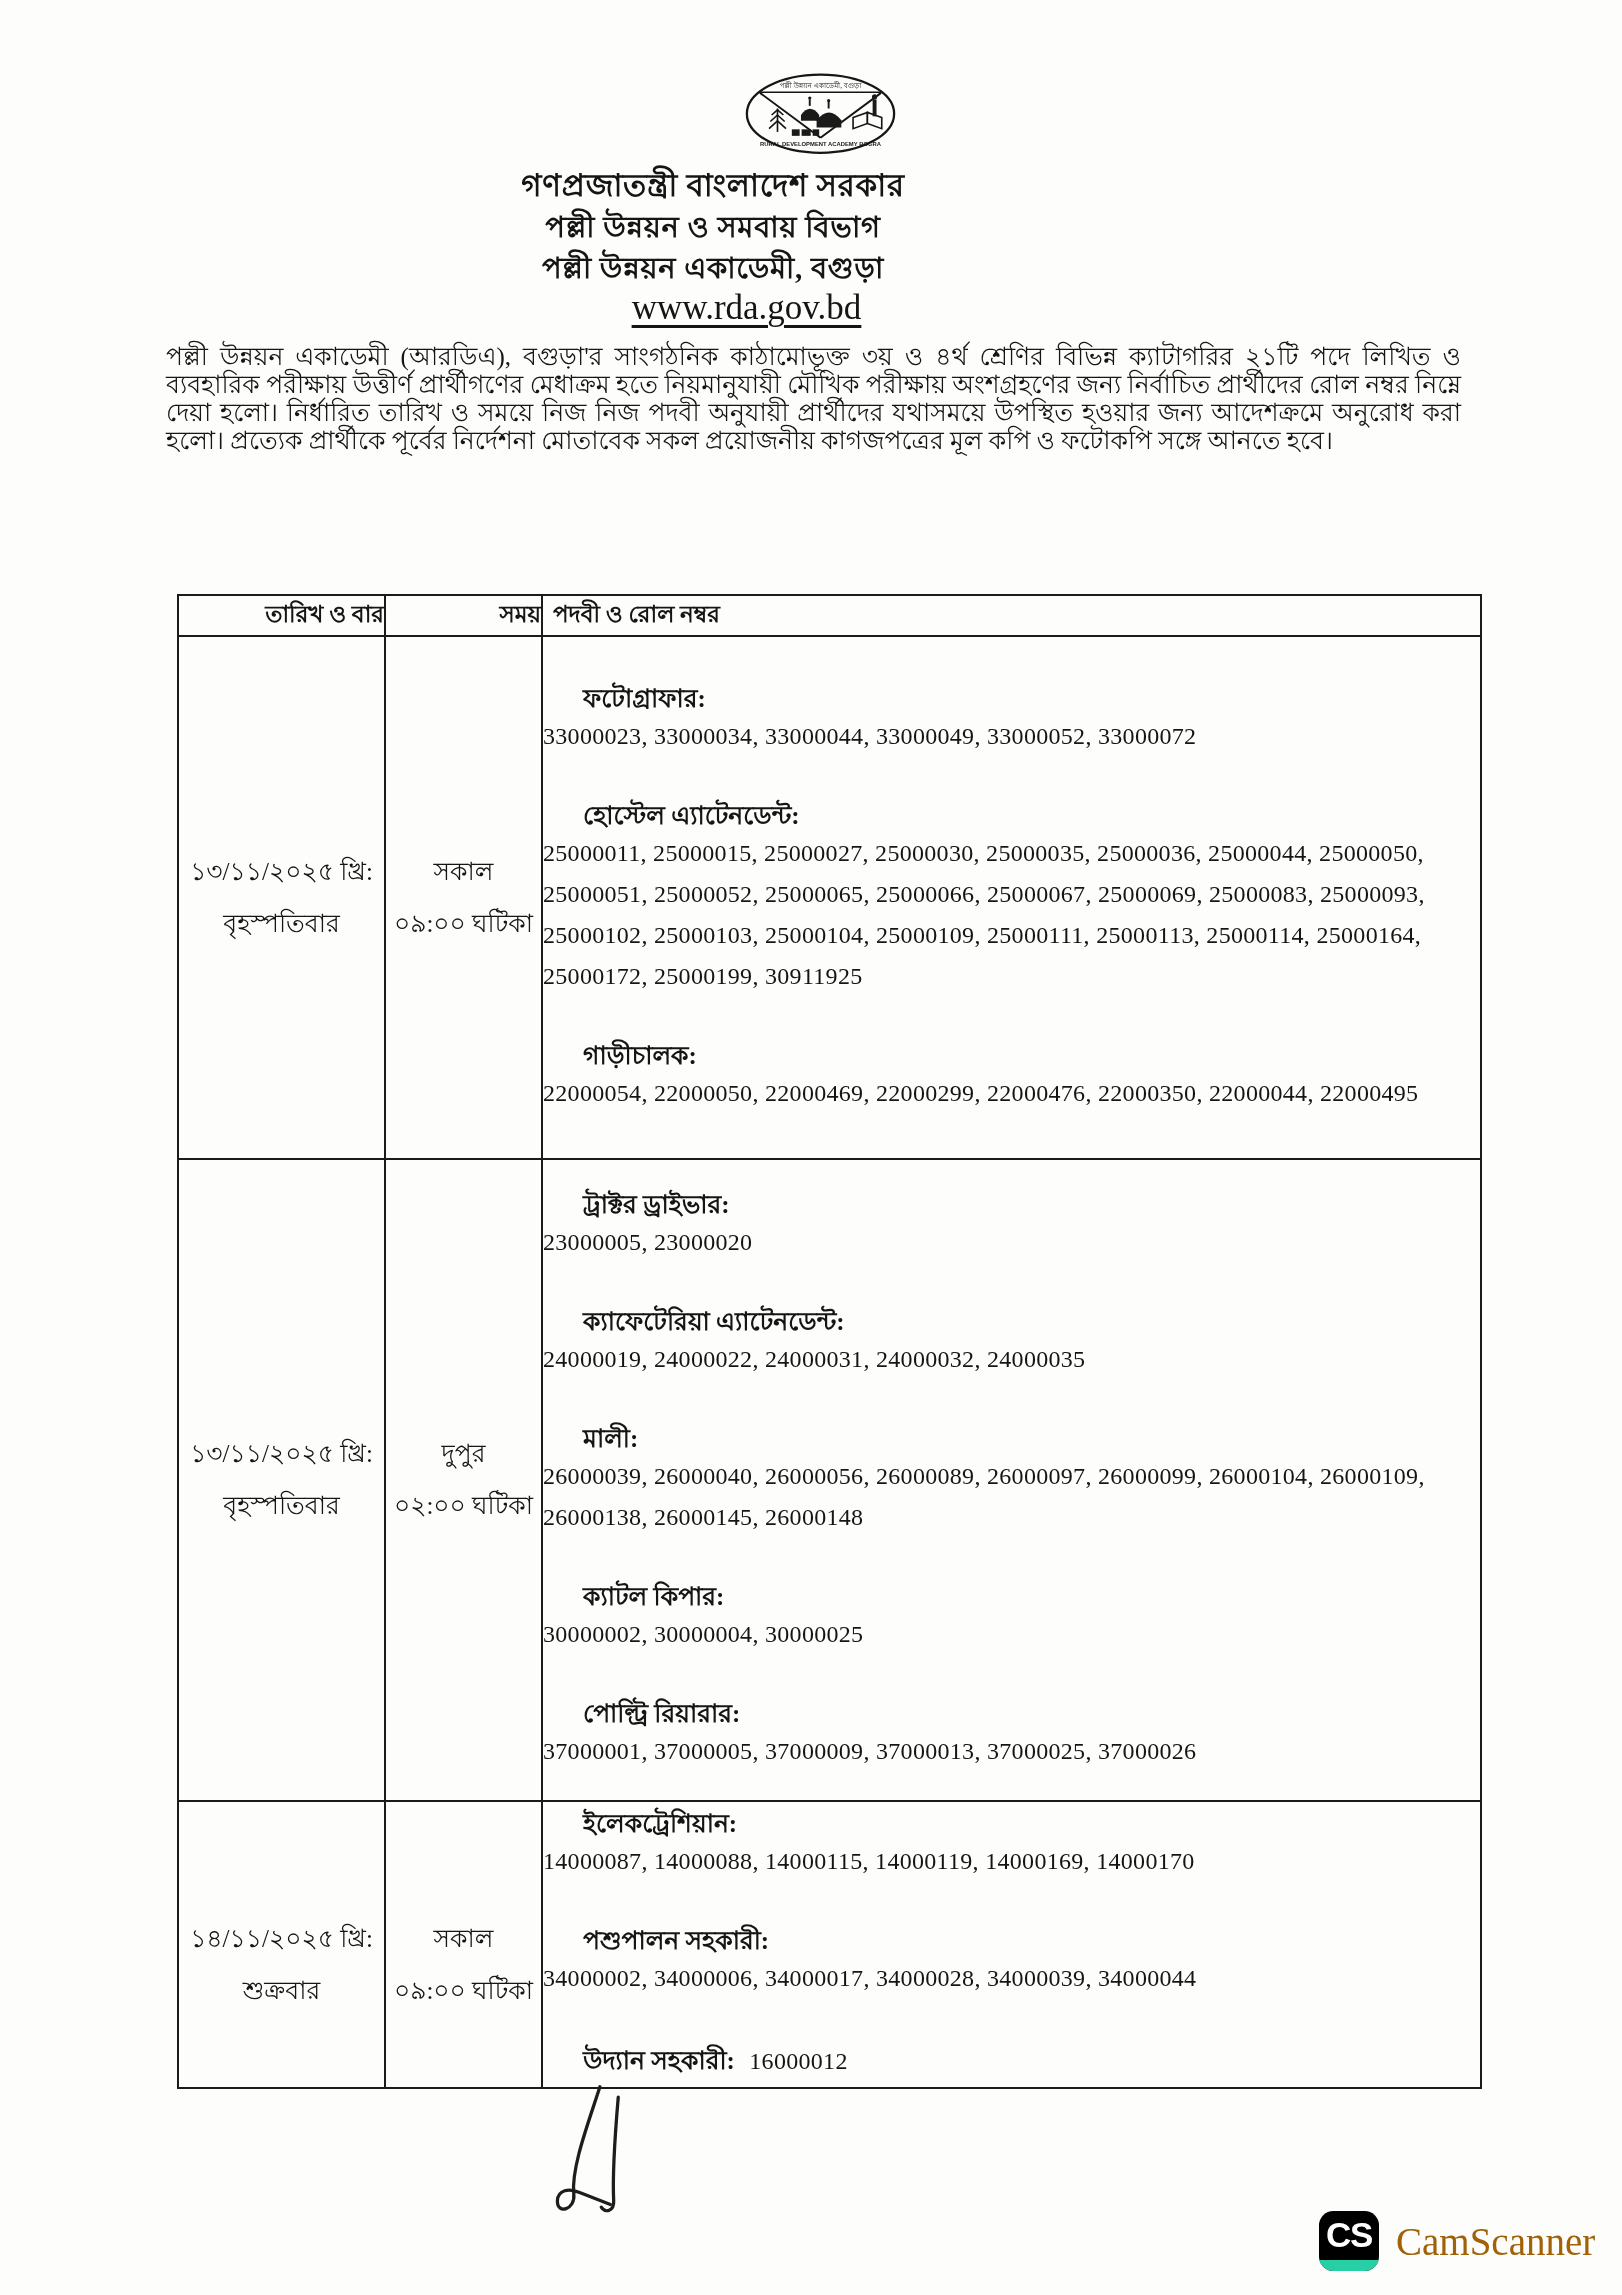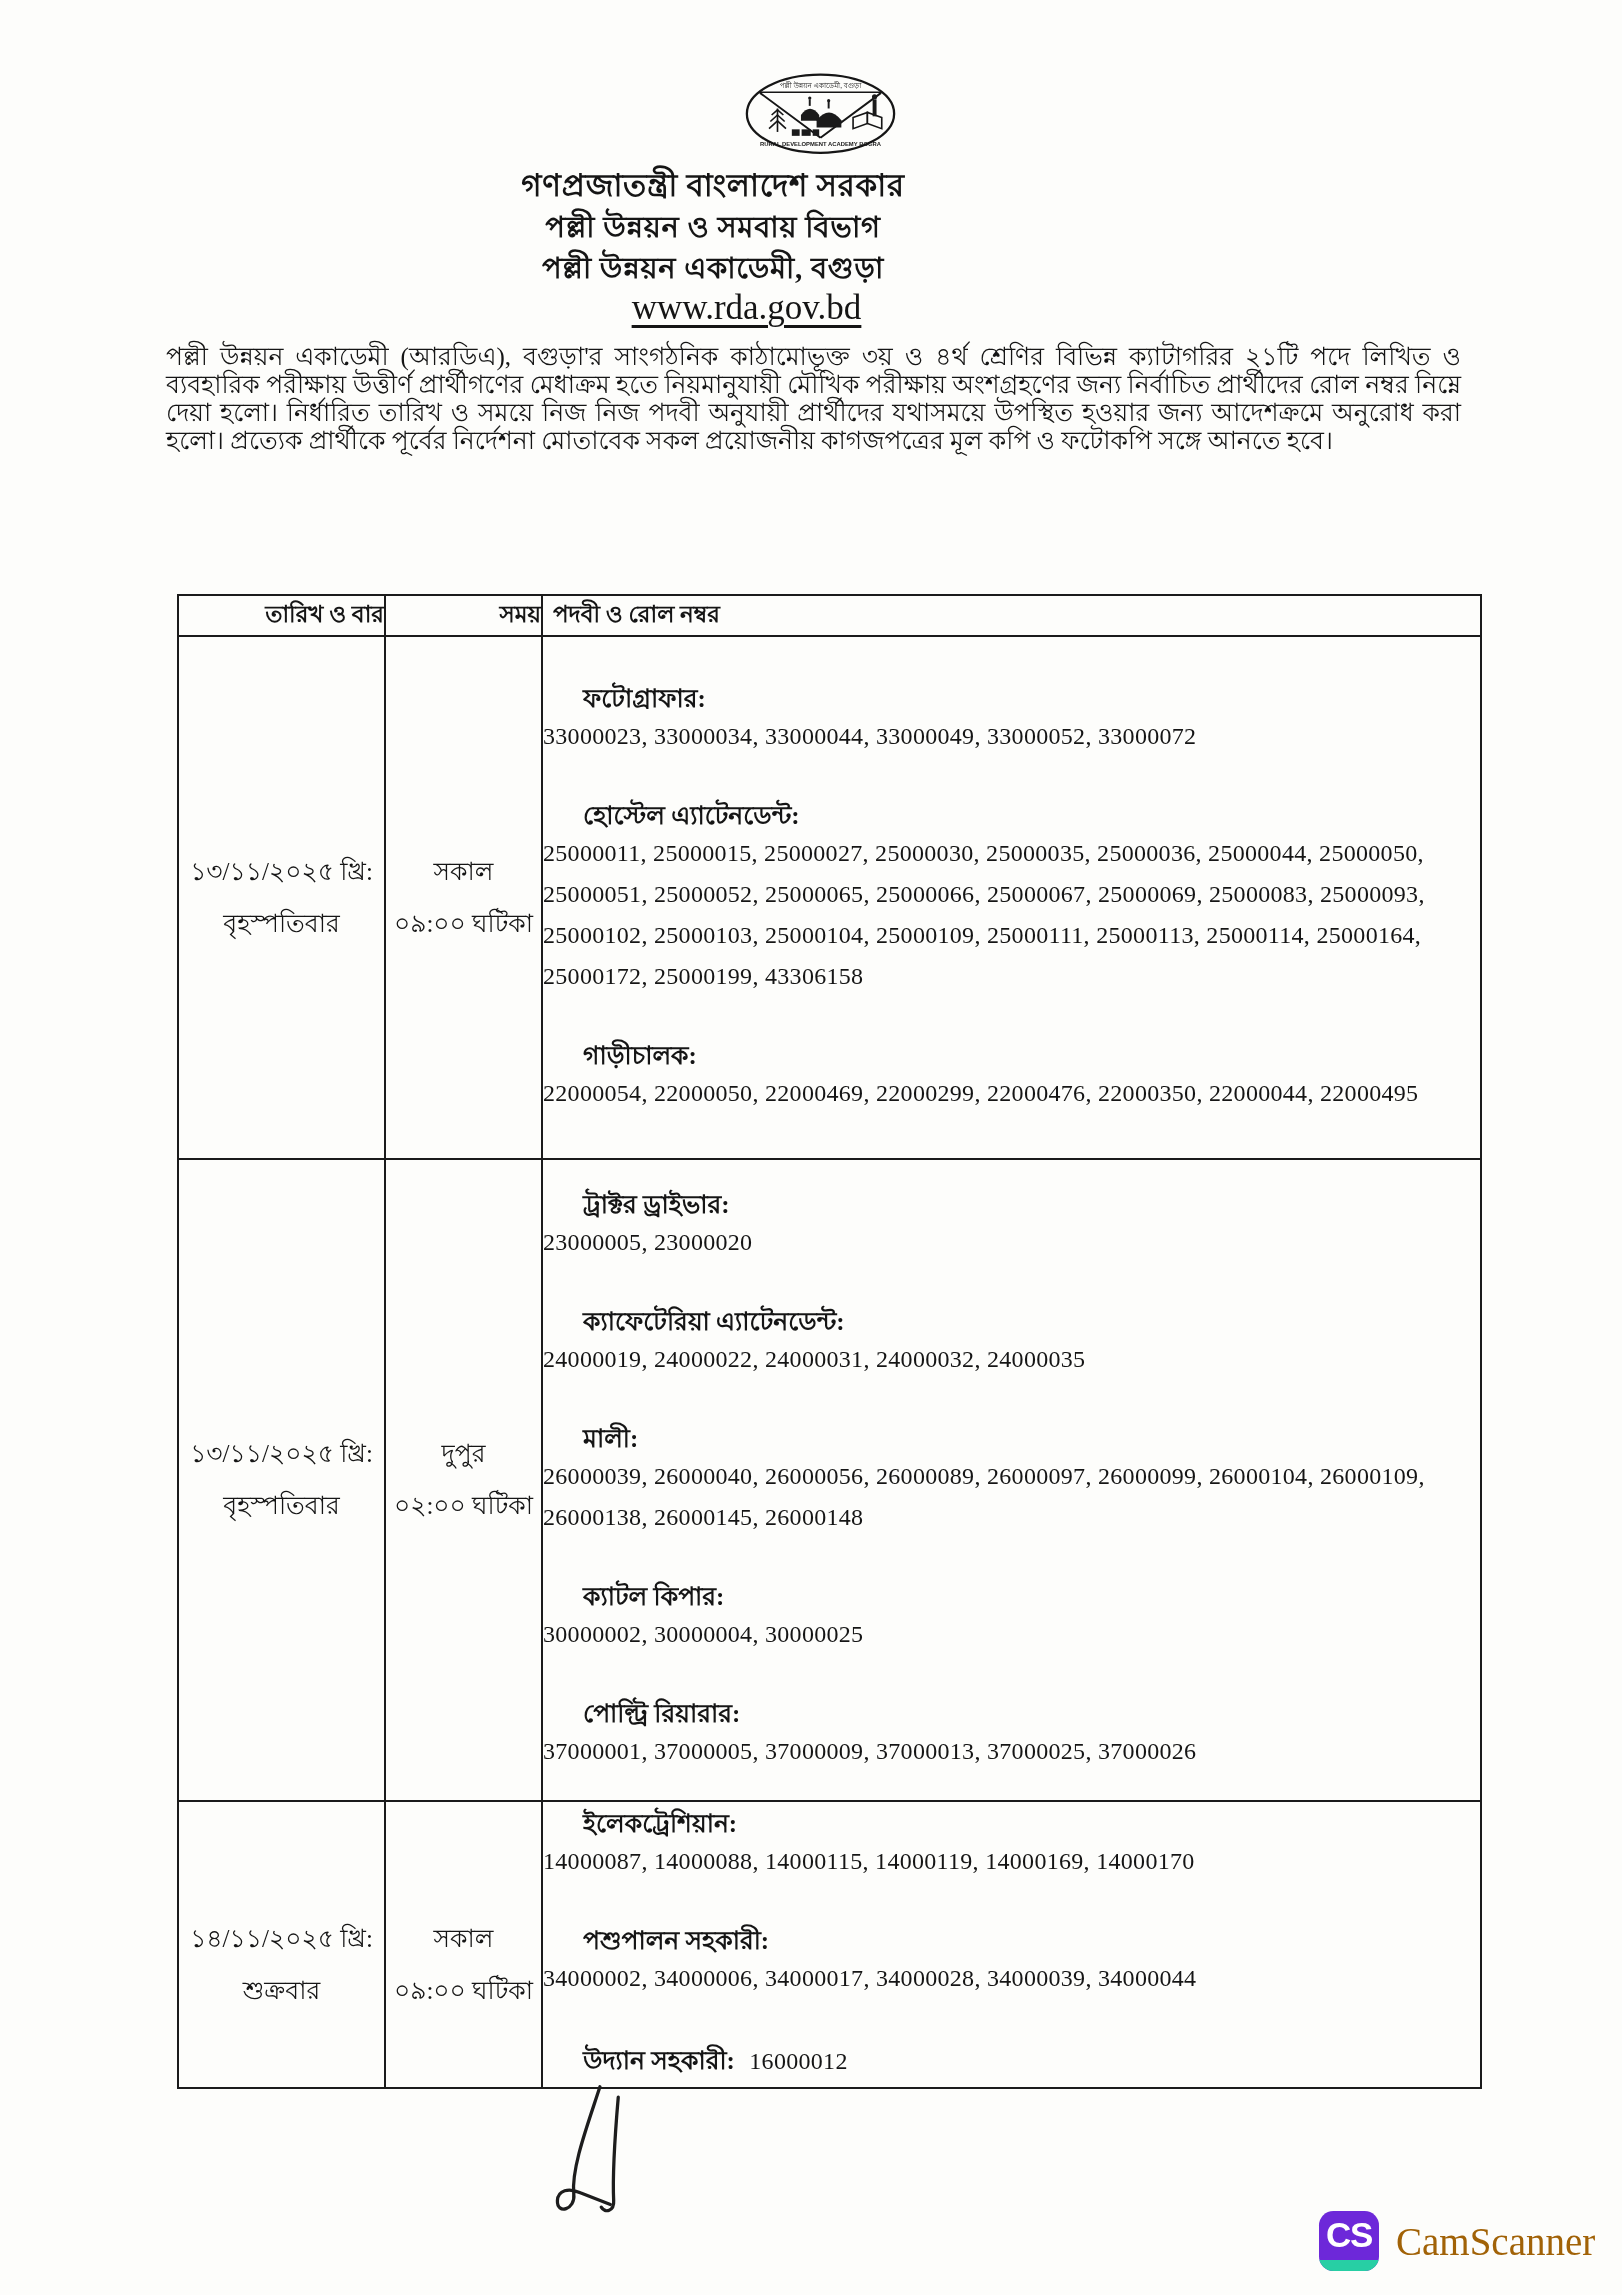--- a/index.html
+++ b/index.html
@@ -46,21 +46,21 @@
   .sec{margin-top:42px;}
   .sec:first-child{margin-top:0;}
   .sec-title{font-size:25px;font-weight:bold;line-height:34px;margin-left:40px;}
   .sec-rolls{font-size:24px;line-height:41px;letter-spacing:0.3px;font-family:"Liberation Serif",serif;}
   .sec-inline{display:flex;align-items:baseline;gap:14.4px;}
   
   .signature{left:520px;top:2075px;}
   
   .cs-wrap{left:1319px;top:2211px;display:flex;align-items:center;gap:17px;}
   .cs-badge{
-    width:60px;height:60px;border-radius:14.4px;background:#6d28d9;
+    width:60px;height:60px;border-radius:14.4px;background:#000000;
     position:relative;overflow:hidden;display:flex;align-items:flex-start;justify-content:center;
   }
   .cs-badge span{
     color:#ffffff;font-family:"Liberation Sans",sans-serif;font-weight:bold;
     font-size:35px;line-height:48px;letter-spacing:-1.3px;
   }
   .cs-strip{position:absolute;left:0;bottom:0;width:100%;height:11px;background:#27cfa4;}
   .cs-text{font-size:39px;color:#a16207;font-family:"Liberation Serif",serif;}
 </style>
 </head>
@@ -135,21 +135,21 @@
       <div class="dc-line">সকাল</div>
       <div class="dc-line">০৯:০০ ঘটিকা</div>
     </td>
     <td class="rolls-cell">
       <div class="sec">
         <div class="sec-title">ফটোগ্রাফার:</div>
         <div class="sec-rolls">33000023, 33000034, 33000044, 33000049, 33000052, 33000072</div>
       </div>
       <div class="sec">
         <div class="sec-title">হোস্টেল এ্যাটেনডেন্ট:</div>
-        <div class="sec-rolls">25000011, 25000015, 25000027, 25000030, 25000035, 25000036, 25000044, 25000050, 25000051, 25000052, 25000065, 25000066, 25000067, 25000069, 25000083, 25000093, 25000102, 25000103, 25000104, 25000109, 25000111, 25000113, 25000114, 25000164, 25000172, 25000199, 43306158</div>
+        <div class="sec-rolls">25000011, 25000015, 25000027, 25000030, 25000035, 25000036, 25000044, 25000050, 25000051, 25000052, 25000065, 25000066, 25000067, 25000069, 25000083, 25000093, 25000102, 25000103, 25000104, 25000109, 25000111, 25000113, 25000114, 25000164, 25000172, 25000199, 30911925</div>
       </div>
       <div class="sec">
         <div class="sec-title">গাড়ীচালক:</div>
         <div class="sec-rolls">22000054, 22000050, 22000469, 22000299, 22000476, 22000350, 22000044, 22000495</div>
       </div>
     </td>
   </tr>
 
   <tr class="row2">
     <td>

